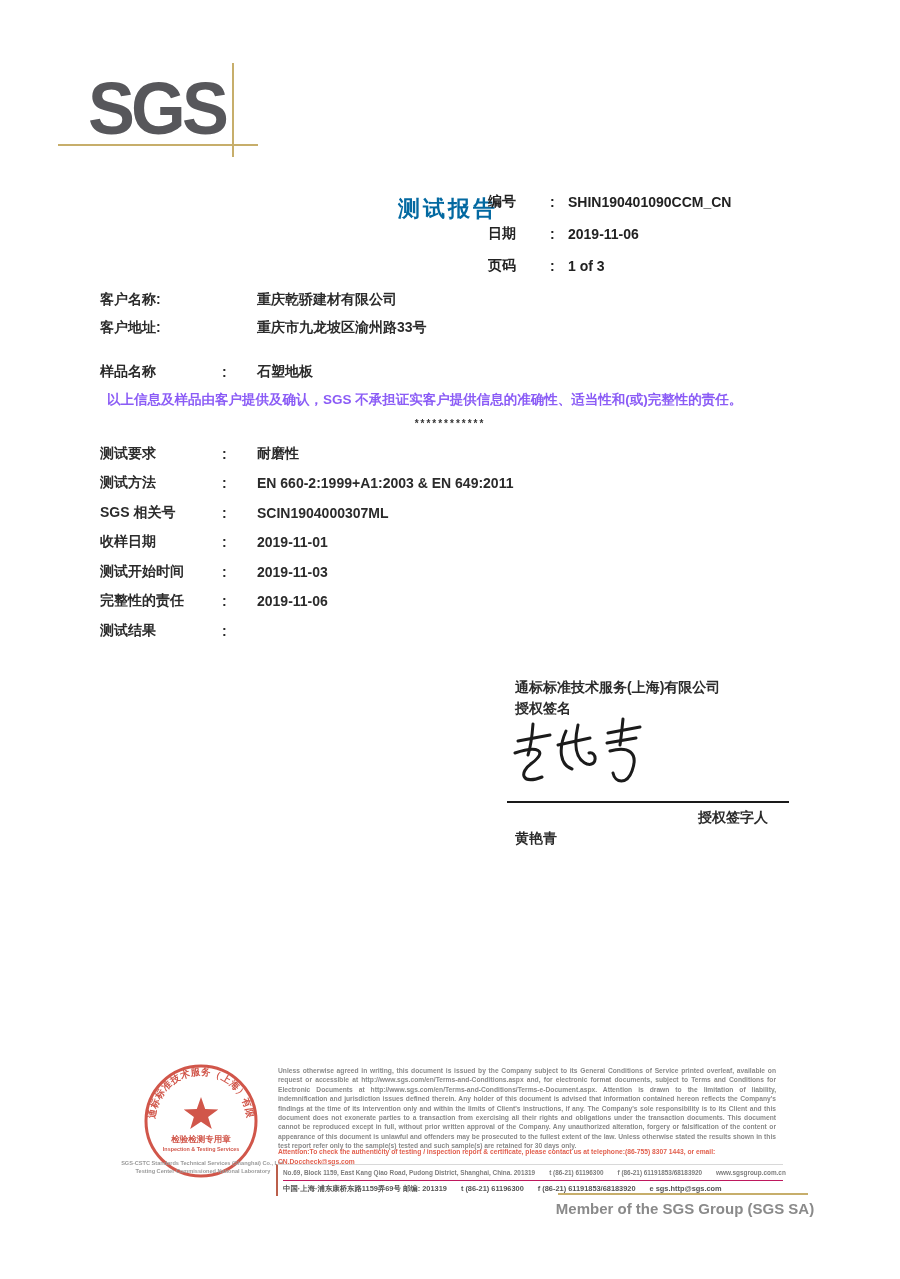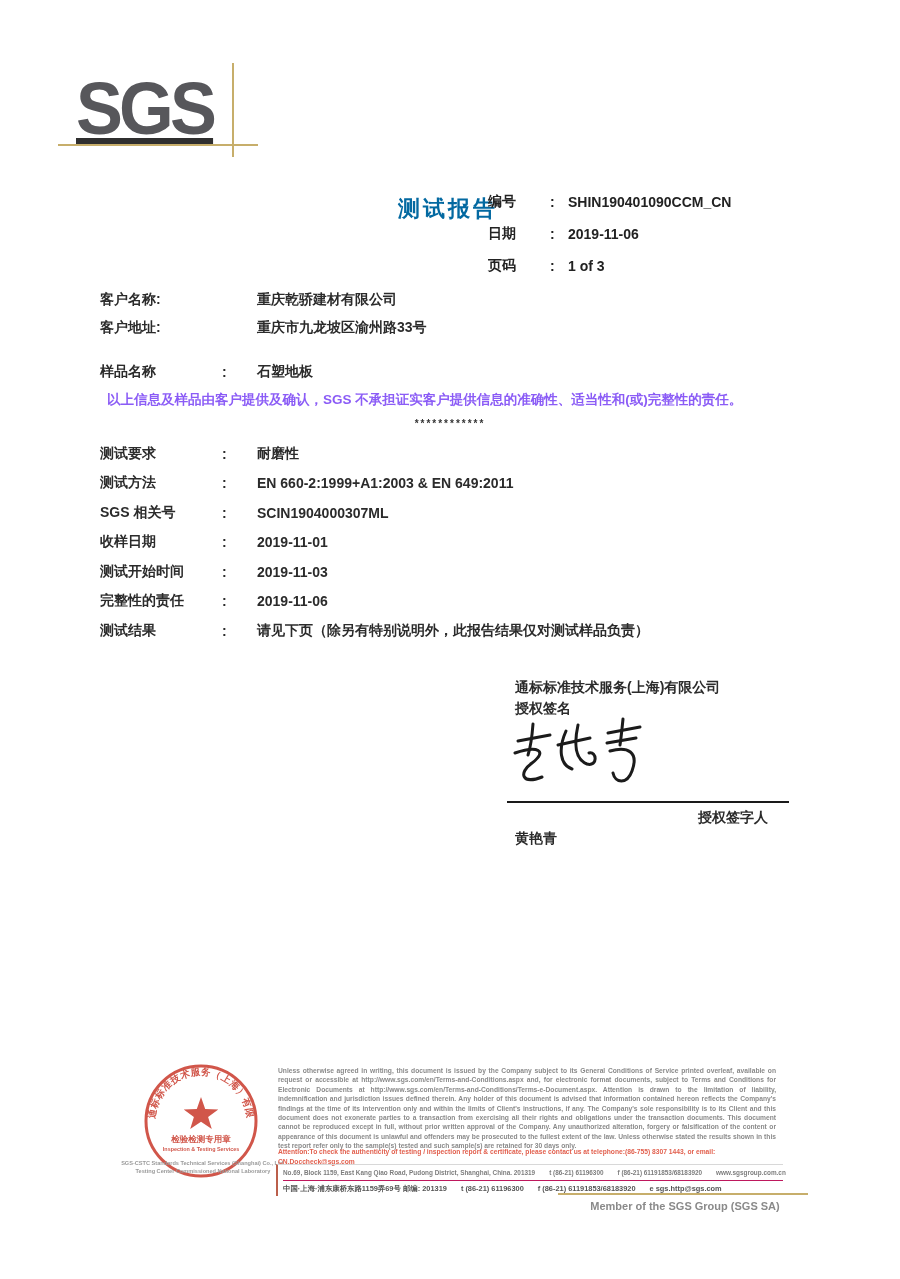--- a/index.html
+++ b/index.html
@@ -31,28 +31,28 @@
   .sig-line{background:#1a1a1a;height:2px;}
   .sig-name{font-size:14px;font-weight:600;color:#2b2b2b;}
 
   
   .legal{font-size:6.7px;line-height:1.4;color:#8a8a8a;font-weight:600;text-align:justify;}
   .attention{font-size:6.7px;line-height:1.45;color:#e2604e;font-weight:bold;}
   .addr-block{border-top:1px solid #d8d8d8;border-left:2px solid #bb5f4b;padding-left:5px;}
   .addr-row{display:flex;gap:14px;align-items:center;height:15px;font-size:6.4px;color:#7d7d7d;font-weight:600;white-space:nowrap;}
   .addr-row.cn{font-size:7.4px;color:#555;font-weight:bold;border-top:1px solid #be185d;}
   .stamp-sub{font-size:5.6px;line-height:1.5;color:#9a9a9a;font-weight:600;text-align:center;}
-  .member{font-size:11px;color:#8a8a8a;font-weight:600;text-align:center;}
+  .member{font-size:15px;color:#8a8a8a;font-weight:600;text-align:center;}
 </style>
 </head>
 <body>
 
 <div class="page">
 
-  <div class="abs" style="left:76px;top:72px;text-decoration:underline;">
+  <div class="abs" style="left:88px;top:72px;">
     <div class="logo-text">SGS</div>
   </div>
   <div class="abs tan-line" style="left:232px;top:63px;width:2px;height:94px;"></div>
   <div class="abs tan-line" style="left:58px;top:144px;width:200px;height:2px;"></div>
 
   <div class="abs report-title" style="left:398px;top:160px;">测试报告</div>
 
   <div class="abs" style="left:488px;top:186px;">
     <div class="meta-row">
       <span>编号</span>
@@ -118,21 +118,20 @@
       <span>2019-11-03</span>
     </div>
     <div class="field-row">
       <span>完整性的责任</span>
       <span>:</span>
       <span>2019-11-06</span>
     </div>
     <div class="field-row">
       <span>测试结果</span>
       <span>:</span>
-      <span>请见下页（除另有特别说明外，此报告结果仅对测试样品负责）</span>
     </div>
   </div>
 
   <div class="abs" style="left:515px;top:677px;">
     <div class="sig-company">通标标准技术服务(上海)有限公司</div>
     <div class="sig-company">授权签名</div>
   </div>
 
   <svg class="abs" style="left:502px;top:715px;" width="170" height="90" viewBox="0 0 170 90">
     <g fill="none" stroke="#1b1b1b" stroke-width="3" stroke-linecap="round" stroke-linejoin="round">

